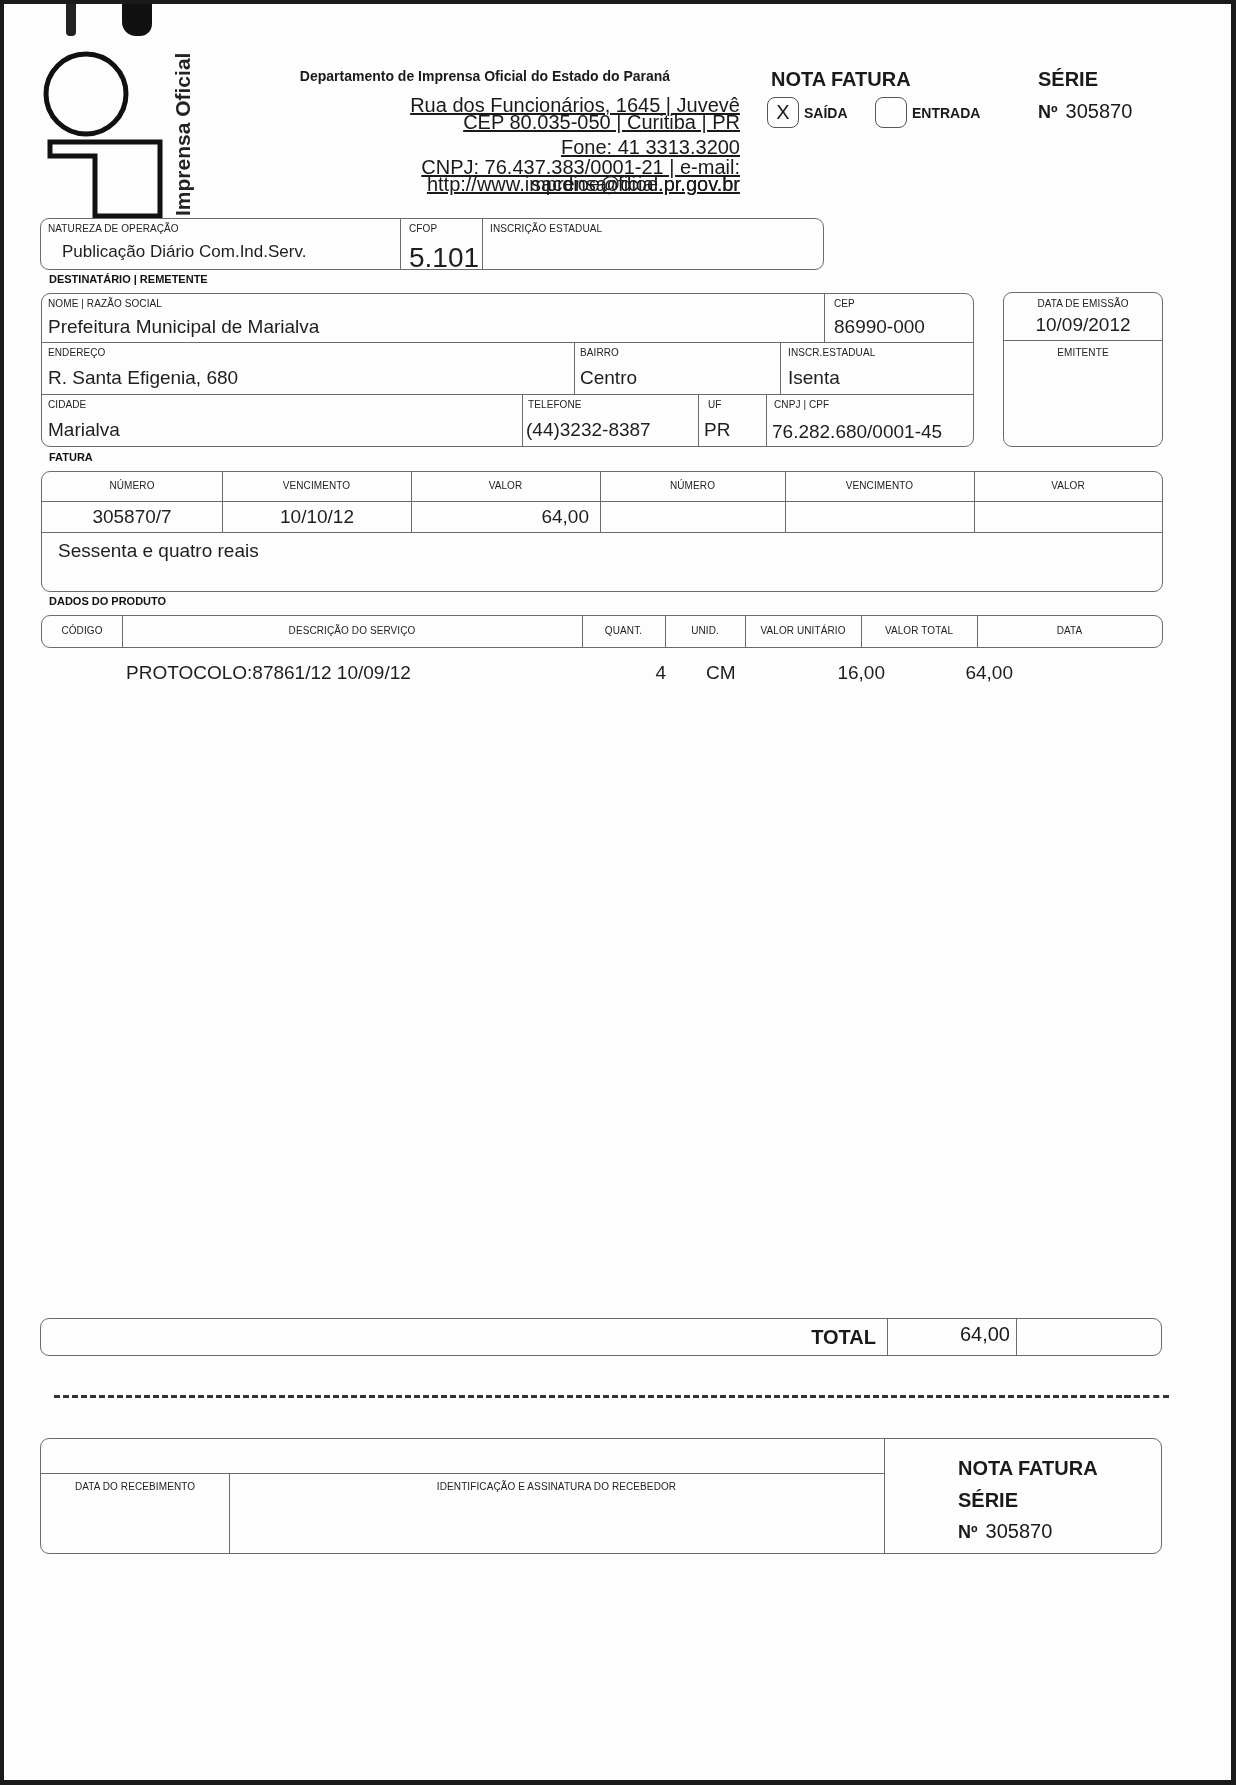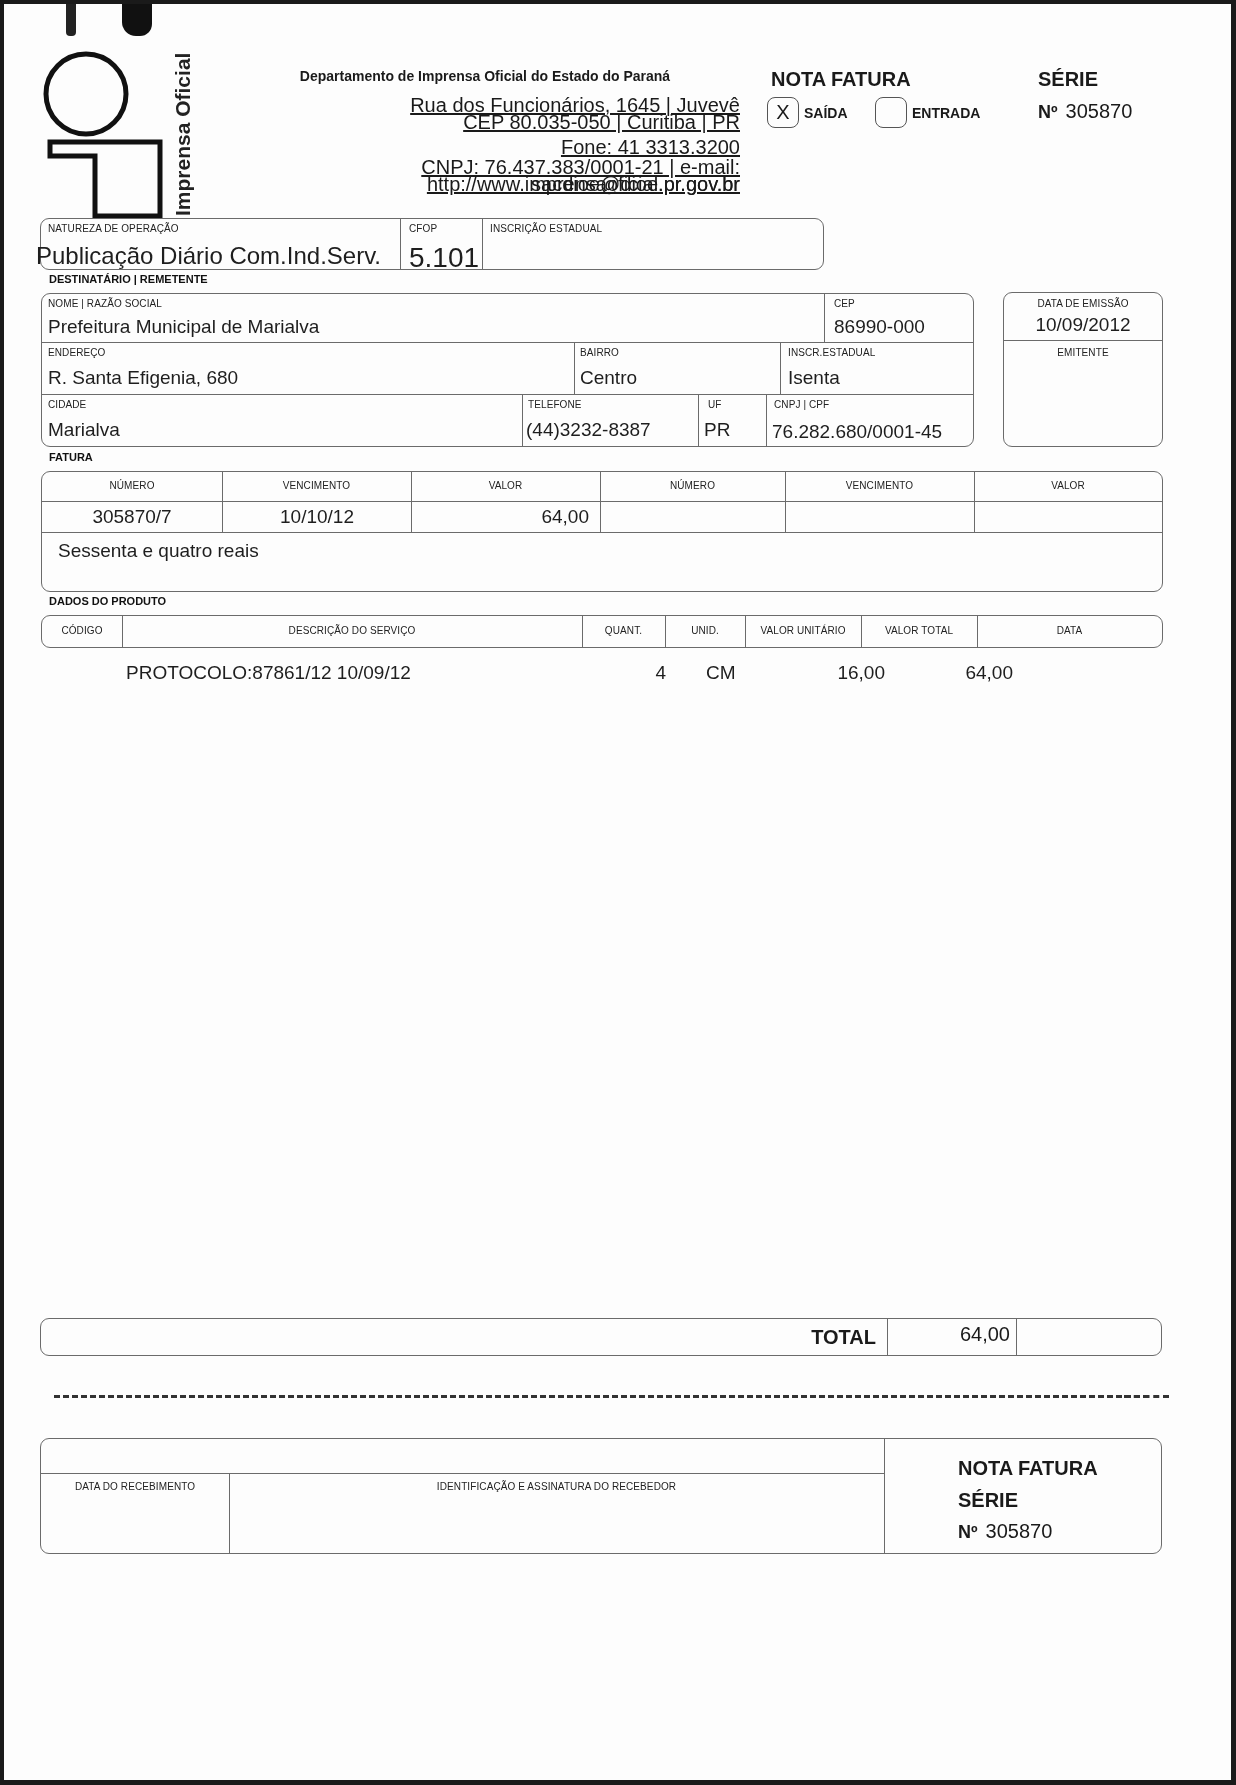--- a/index.html
+++ b/index.html
@@ -58,21 +58,21 @@
   <div class="chk-lbl" style="left:800px;">SAÍDA</div>
   <div class="chk" style="left:871px;"></div>
   <div class="chk-lbl" style="left:908px;">ENTRADA</div>
   <div class="serie">SÉRIE</div>
   <div class="numero"><b>Nº</b><span>305870</span></div>
 
   <div class="box" style="left:36px;top:214px;width:784px;height:52px;"></div>
   <div class="vline" style="left:396px;top:215px;height:50px;"></div>
   <div class="vline" style="left:478px;top:215px;height:50px;"></div>
   <div class="lbl" style="left:44px;top:219px;">NATUREZA DE OPERAÇÃO</div>
-  <div class="val" style="left:32px;top:238px;font-size:24px;">Publicação Diário Com.Ind.Serv.</div>
+  <div class="val" style="left:58px;top:238px;font-size:17px;">Publicação Diário Com.Ind.Serv.</div>
   <div class="lbl" style="left:405px;top:219px;">CFOP</div>
   <div class="val" style="left:405px;top:238px;font-size:28px;">5.101</div>
   <div class="lbl" style="left:486px;top:219px;">INSCRIÇÃO ESTADUAL</div>
   <div class="val" style="left:486px;top:238px;"></div>
 
   <div class="sect" style="left:45px;top:269px;">DESTINATÁRIO | REMETENTE</div>
   <div class="box" style="left:37px;top:289px;width:933px;height:154px;"></div>
   <div class="hline" style="left:38px;top:338px;width:931px;"></div>
   <div class="hline" style="left:38px;top:390px;width:931px;"></div>
   <div class="vline" style="left:820px;top:290px;height:48px;"></div>

